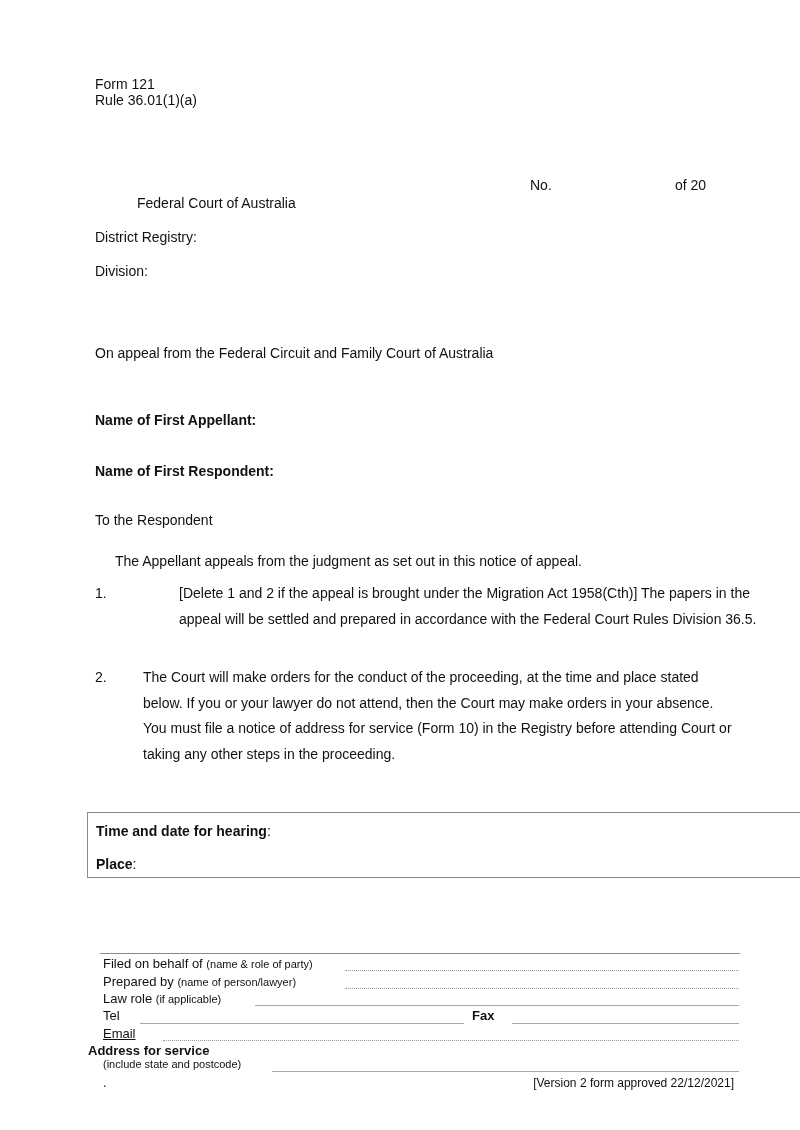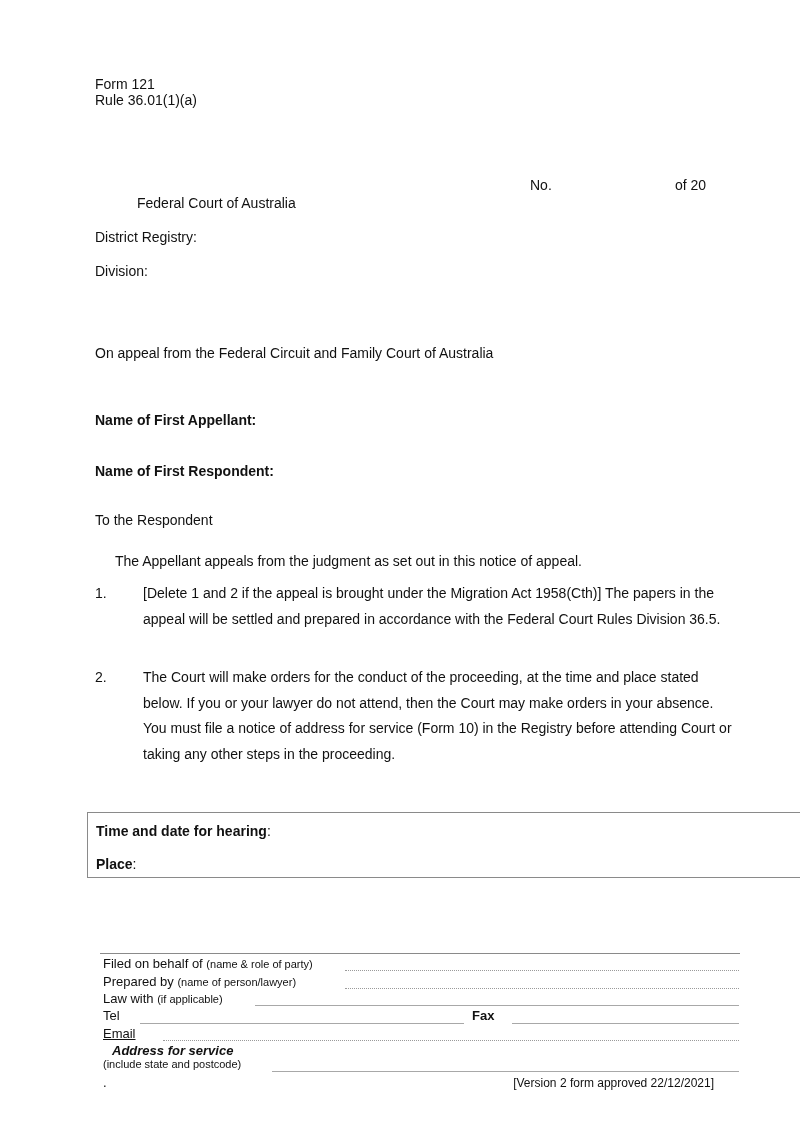--- a/index.html
+++ b/index.html
@@ -52,21 +52,21 @@
 
 <div class="abs t14 bold" style="left:95px; top:412px;">Name of First Appellant:</div>
 <div class="abs" style="left:275px; top:412px; width:440px; height:16px;"></div>
 <div class="abs t14 bold" style="left:95px; top:463px;">Name of First Respondent:</div>
 <div class="abs" style="left:292px; top:463px; width:420px; height:16px;"></div>
 
 <div class="abs t14" style="left:95px; top:512px;">To the Respondent</div>
 <div class="abs t14" style="left:95px; top:553px;margin-left:20px;">The Appellant appeals from the judgment as set out in this notice of appeal.</div>
 
 <div class="abs num" style="top:581px;">1.</div>
-<div class="abs para" style="top:581px;">[Delete 1 and 2 if the appeal is brought under the Migration Act 1958(Cth)] The papers in the appeal will be settled and prepared in accordance with the Federal Court Rules Division 36.5.</div>
+<div class="abs para" style="top:581px;margin-left:36px;">[Delete 1 and 2 if the appeal is brought under the Migration Act 1958(Cth)] The papers in the appeal will be settled and prepared in accordance with the Federal Court Rules Division 36.5.</div>
 
 <div class="abs num" style="top:665px;">2.</div>
 <div class="abs para" style="top:665px;">The Court will make orders for the conduct of the proceeding, at the time and place stated below. If you or your lawyer do not attend, then the Court may make orders in your absence.  You must file a notice of address for service (Form 10) in the Registry before attending Court or taking any other steps in the proceeding.</div>
 
 <div class="abs hearing-box">
   <div class="abs t14" style="left:8px; top:10px;">
     <span class="bold">Time and date for hearing</span><span>:</span>
   </div>
   <div class="abs" style="left:195px; top:8px; width:430px; height:18px;"></div>
   <div class="abs t14" style="left:8px; top:43px;">
@@ -85,37 +85,37 @@
 <div class="abs rule-dot" style="left:345px; top:970px; width:394px;"></div>
 
 <div class="abs t13" style="left:103px; top:974px;">
   <span>Prepared by</span>
   <span class="small">(name of person/lawyer)</span>
 </div>
 <div class="abs" style="left:345px; top:976px; width:394px; height:12px;"></div>
 <div class="abs rule-dot" style="left:345px; top:988px; width:394px;"></div>
 
 <div class="abs t13" style="left:103px; top:991px;">
-  <span>Law with</span>
+  <span>Law role</span>
   <span class="small">(if applicable)</span>
 </div>
 <div class="abs" style="left:255px; top:993px; width:484px; height:12px;"></div>
 <div class="abs rule-solid" style="left:255px; top:1005px; width:484px;"></div>
 
 <div class="abs t13" style="left:103px; top:1008px;">Tel</div>
 <div class="abs" style="left:140px; top:1010px; width:324px; height:12px;"></div>
 <div class="abs rule-solid" style="left:140px; top:1023px; width:324px;"></div>
 
 <div class="abs t13" style="left:472px; top:1008px;font-weight:bold;">Fax</div>
 <div class="abs" style="left:512px; top:1010px; width:227px; height:12px;"></div>
 <div class="abs rule-solid" style="left:512px; top:1023px; width:227px;"></div>
 
 <div class="abs t13" style="left:103px; top:1026px;text-decoration:underline;">Email</div>
 <div class="abs" style="left:163px; top:1028px; width:576px; height:12px;"></div>
 <div class="abs rule-dot" style="left:163px; top:1040px; width:576px;"></div>
 
-<div class="abs t13 bold" style="left:112px; top:1043px;font-style:italic;">Address for service</div>
+<div class="abs t13 bold" style="left:88px; top:1043px;">Address for service</div>
 <div class="abs small" style="left:103px; top:1058px; line-height:13px;">(include state and postcode)</div>
 <div class="abs" style="left:272px; top:1058px; width:467px; height:12px;"></div>
 <div class="abs rule-solid" style="left:272px; top:1071px; width:467px;"></div>
 
 <div class="abs t13" style="left:103px; top:1075px;">.</div>
-<div class="abs" style="left:460px; top:1076px; width:254px; text-align:right; font-size:12px; line-height:14px;">[Version 2 form approved 22/12/2021]</div>
+<div class="abs" style="left:480px; top:1076px; width:254px; text-align:right; font-size:12px; line-height:14px;">[Version 2 form approved 22/12/2021]</div>
 
 </body></html>

